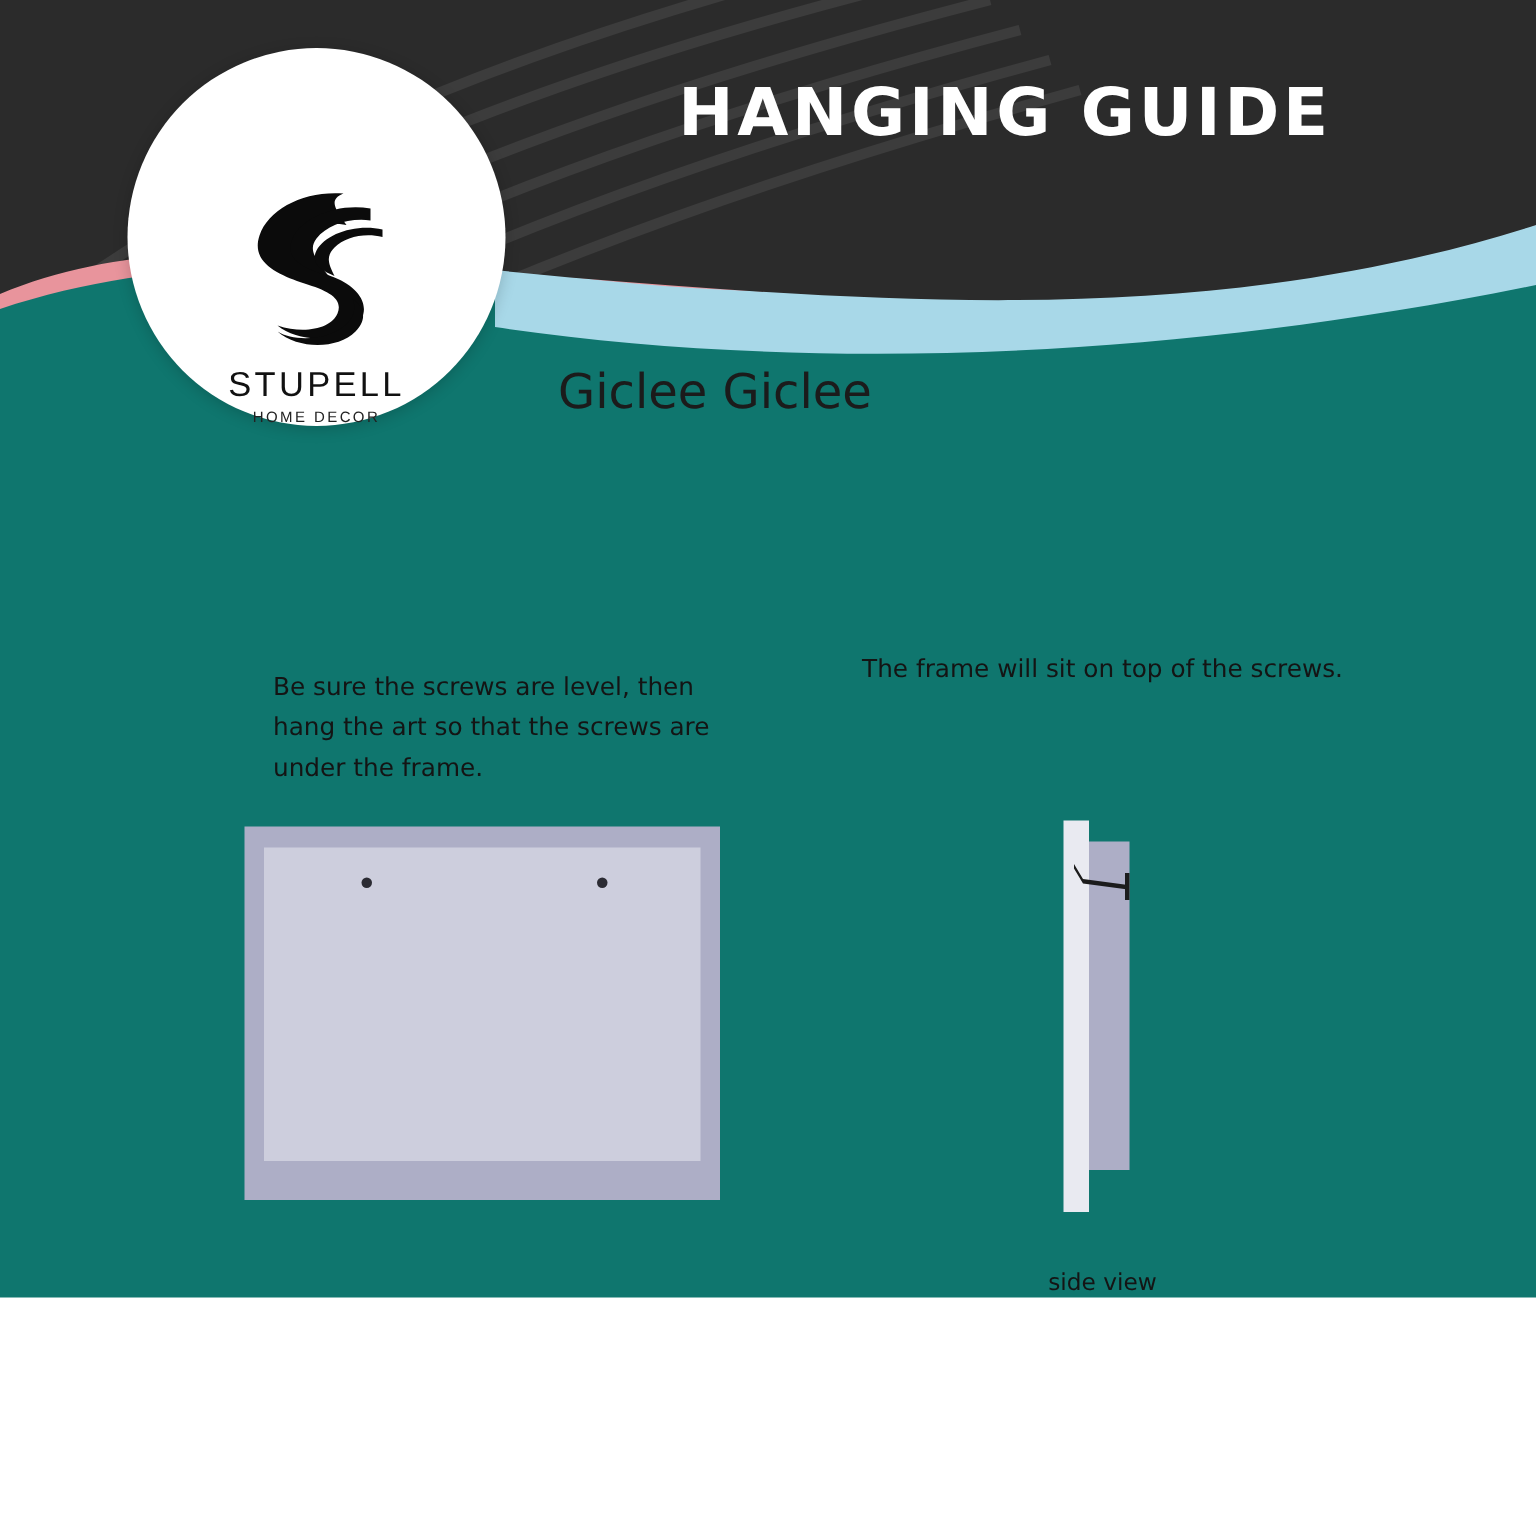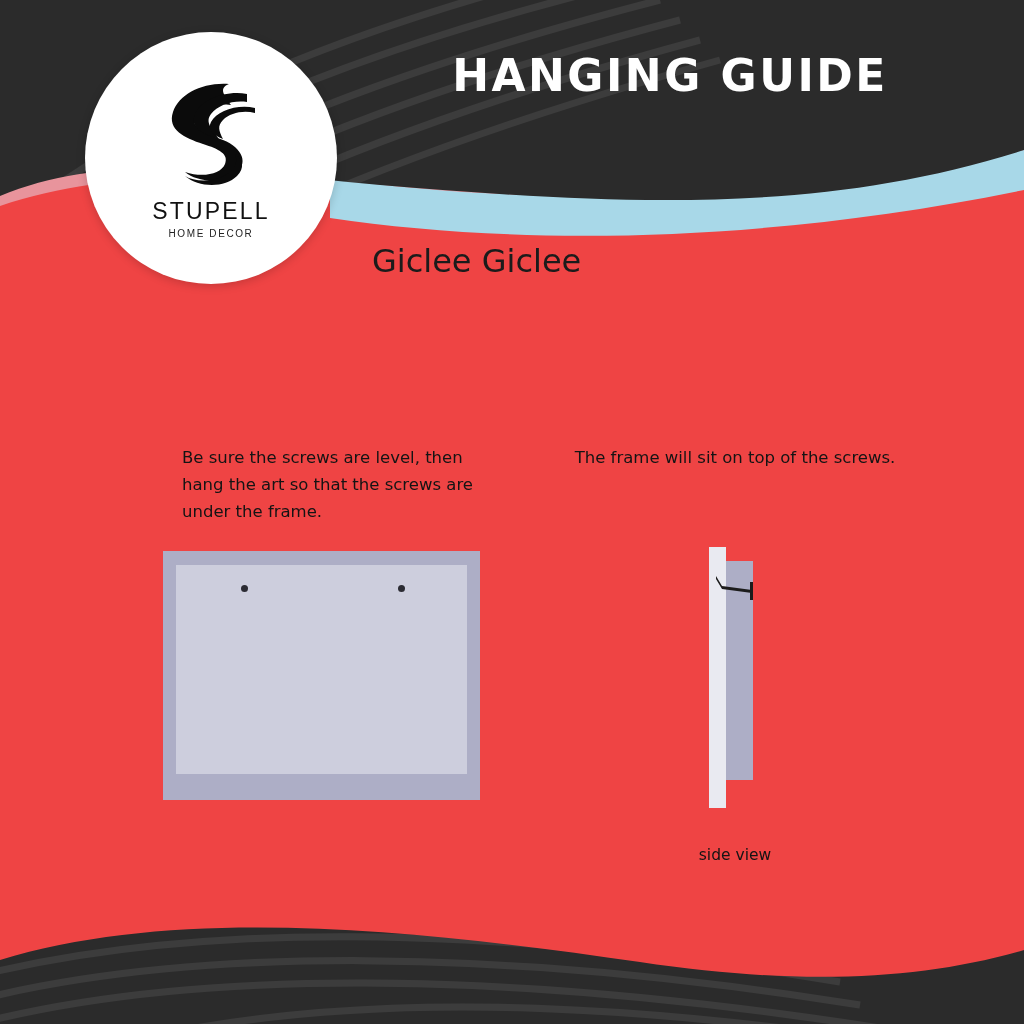--- a/index.html
+++ b/index.html
@@ -4,22 +4,22 @@
 <style>
   * { box-sizing: border-box; margin: 0; padding: 0; }
   html, body {
     width: 1024px; height: 1024px;
     font-family: "Liberation Sans", sans-serif;
     background: #ffffff;
     overflow: hidden;
   }
   #page {
     position: relative;
-    width: 1024px; height: 1024px;
-    background: #ef4444;
+    width: 1024px; height: 865px;
+    background: #0f766e;
     overflow: hidden;
   }
 
   
   .banner-svg { position: absolute; left: 0; top: 0; width: 1024px; height: 1024px; }
 
   
   .guide-title {
     position: absolute;
     left: 360px; top: 50px;
@@ -37,21 +37,21 @@
   .logo-badge {
     position: absolute;
     left: 85px; top: 32px;
     width: 252px; height: 252px;
     border-radius: 50%;
     background: #ffffff;
     box-shadow: 0 2px 10px rgba(0,0,0,0.18);
     display: flex;
     flex-direction: column;
     align-items: center;
-    justify-content: flex-start;
+    justify-content: flex-end;
     padding-top: 48px;
   }
   .logo-mark { width: 120px; height: 112px; }
   .logo-name {
     margin-top: 6px;
     font-size: 23px;
     letter-spacing: 2.2px;
     color: #111;
     font-family: "Liberation Sans", sans-serif;
   }
@@ -77,21 +77,21 @@
     left: 0; top: 338px;
     width: 1024px;
     text-align: center;
     font-size: 23.5px;
     color: #141414;
     font-family: "DejaVu Sans", sans-serif;
   }
 
   
   .panel-left  { position: absolute; left: 150px; top: 444px; width: 345px; }
-  .panel-right { position: absolute; left: 560px; top: 444px; width: 350px; }
+  .panel-right { position: absolute; left: 560px; top: 432px; width: 350px; }
 
   .panel-caption {
     font-size: 16.5px;
     line-height: 27px;
     color: #141414;
     font-family: "DejaVu Sans", sans-serif;
   }
   .panel-left .panel-caption  { text-align: left; padding-left: 32px; }
   .panel-right .panel-caption { text-align: center; }
 

